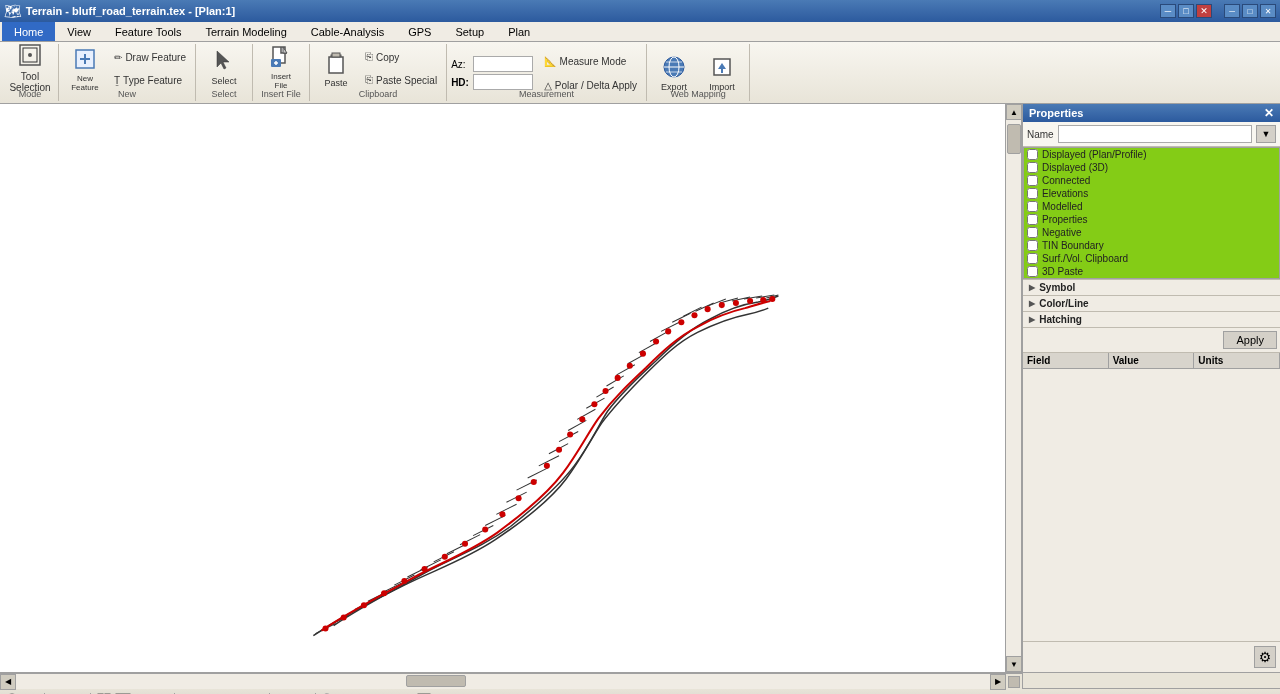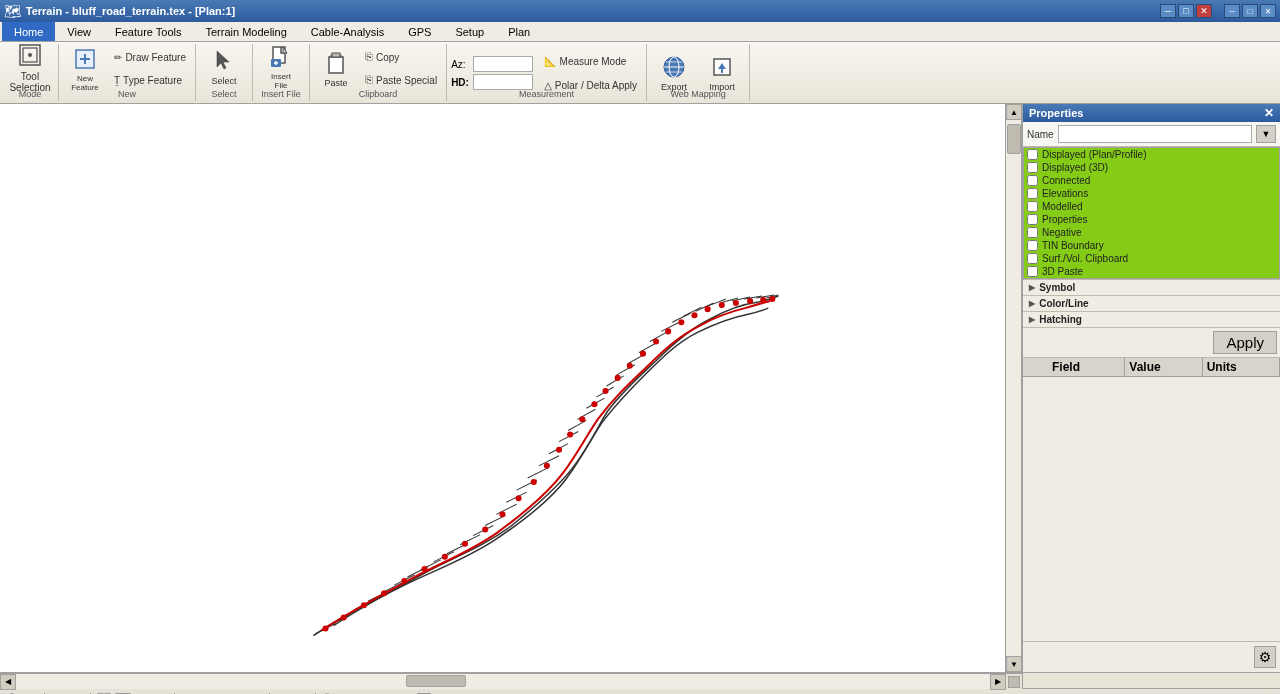--- a/index.html
+++ b/index.html
@@ -188,33 +188,32 @@
     .props-section .arrow { font-size: 8px; color: #555; }
 
     #field-table {
       border-top: 1px solid #c0bbb0;
       flex: 1;
     }
     .field-header {
       display: flex;
       background: #d8d4cc;
       border-bottom: 1px solid #a0a0a0;
-      font-size: 12px;
+      font-size: 10px;
       font-weight: bold;
-      padding-left: 25px;
     }
     .field-header div { padding: 2px 4px; flex: 1; border-right: 1px solid #a0a0a0; }
 
     .apply-row {
       padding: 3px;
       display: flex;
       justify-content: flex-end;
       border-top: 1px solid #c0bbb0;
     }
-    .apply-btn { padding: 2px 12px; background: #d4d0c8; border: 1px solid #a0a0a0; font-size: 15px; cursor: pointer; }
+    .apply-btn { padding: 2px 12px; background: #d4d0c8; border: 1px solid #a0a0a0; font-size: 11px; cursor: pointer; }
 
     
     #status-bar {
       height: 22px;
       background: linear-gradient(to bottom, #e8e4d8, #d4d0c8);
       border-top: 1px solid #a0a0a0;
       display: flex;
       align-items: center;
       padding: 0 4px;
       gap: 6px;

